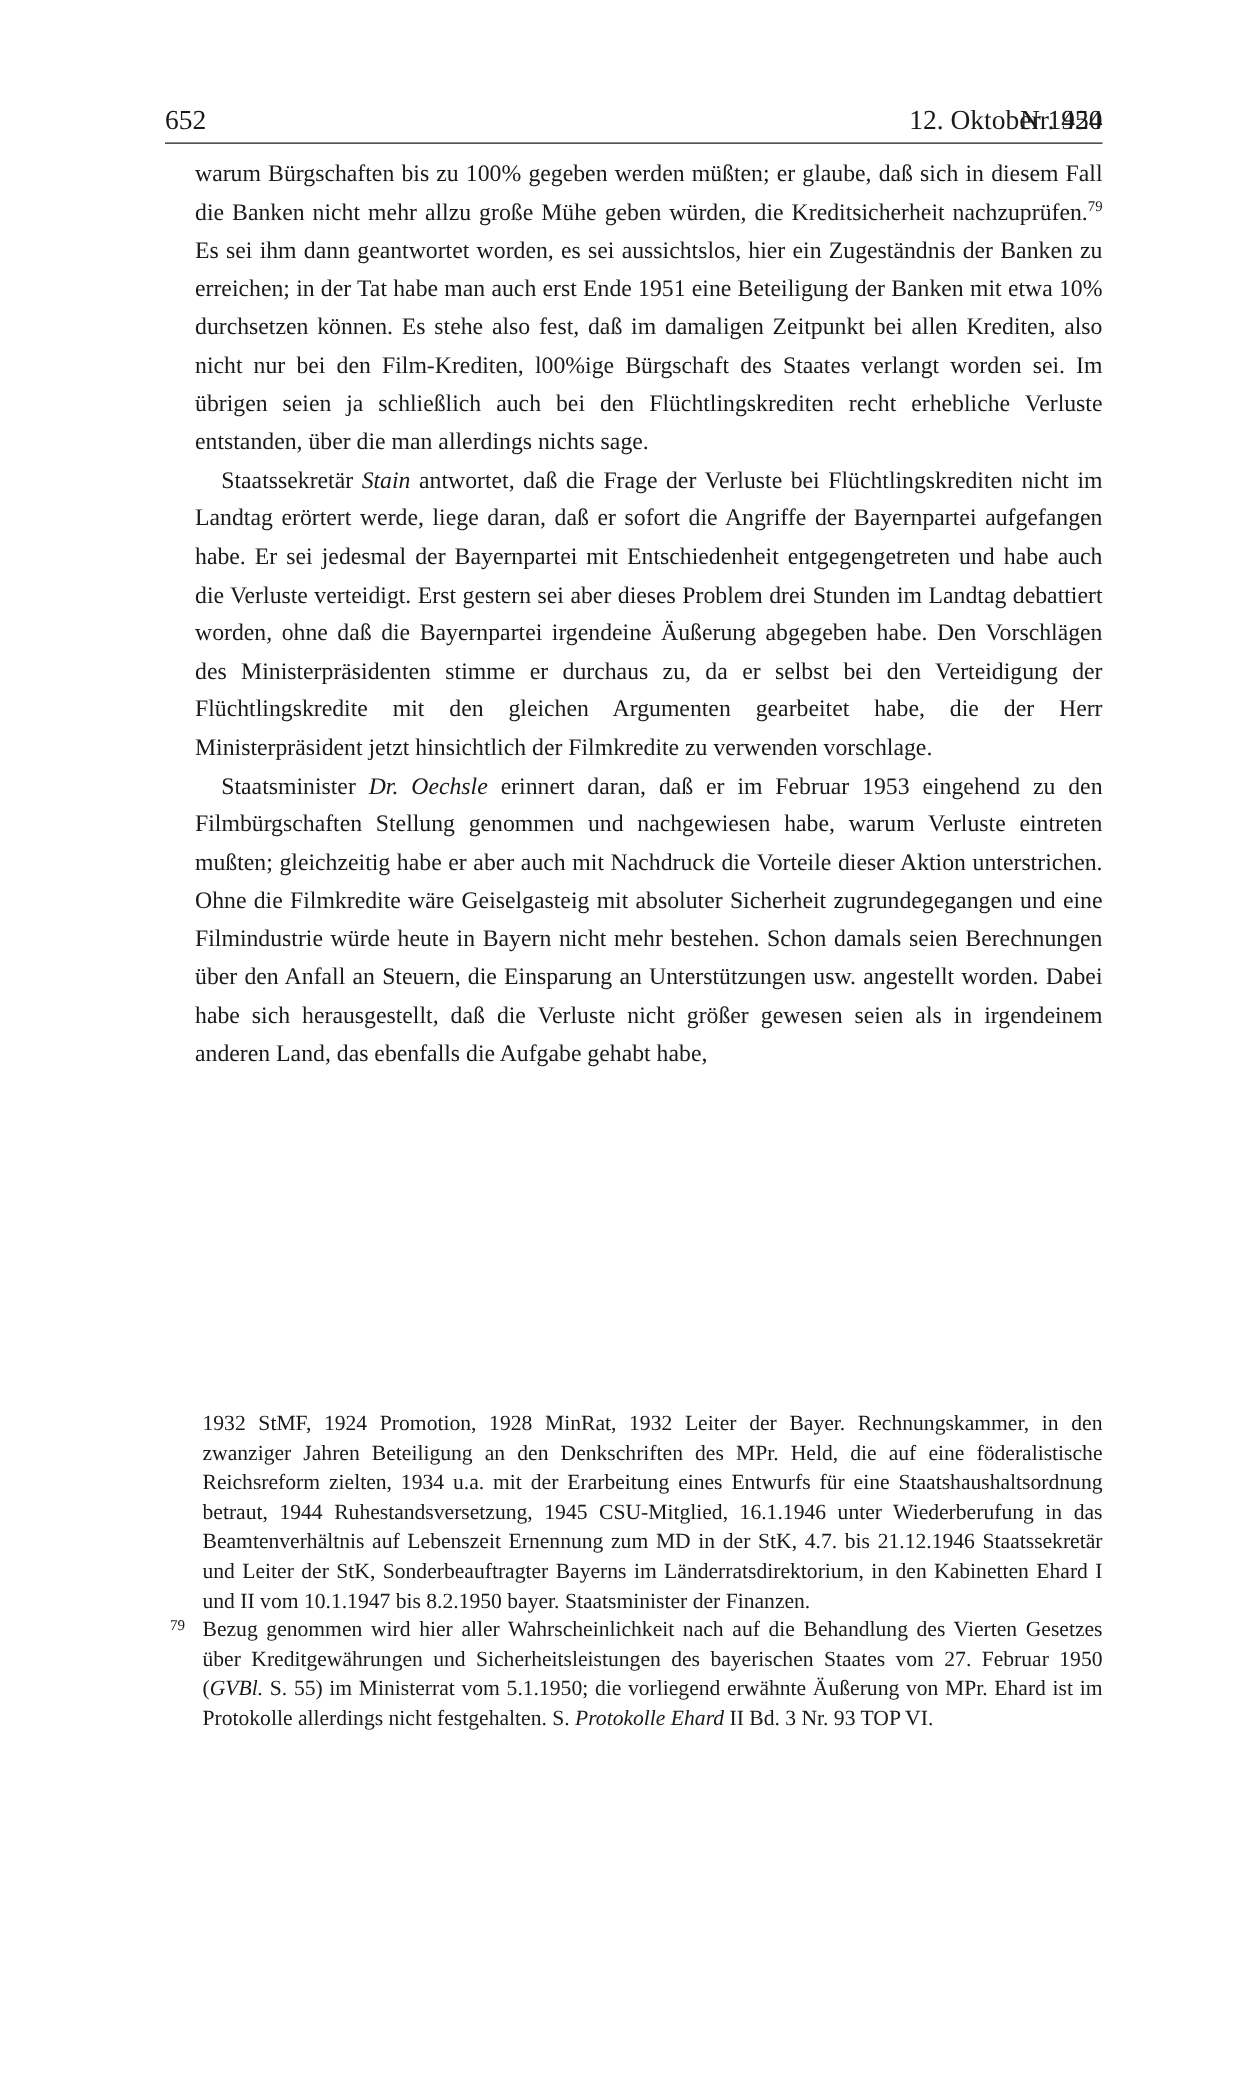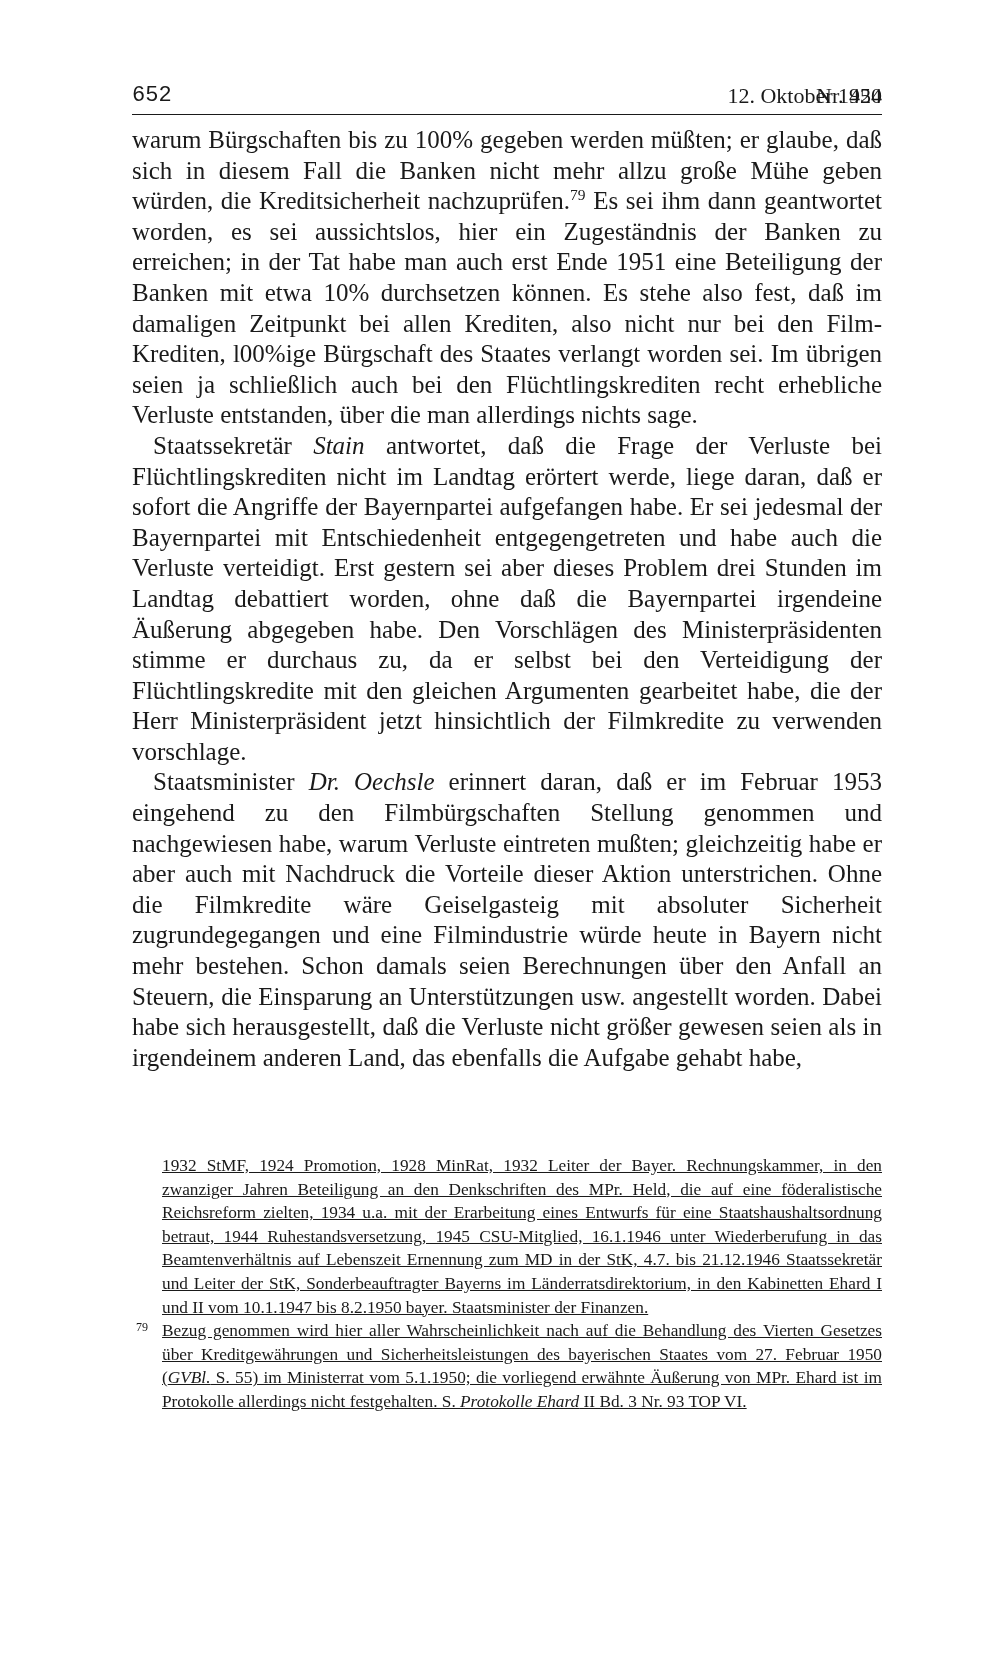--- a/index.html
+++ b/index.html
@@ -22,53 +22,53 @@
       width: 750px;
     }
     .running-head {
       position: relative;
       height: 32px;
       font-size: 22px;
       line-height: 32px;
       border-bottom: 1.5px solid #1a1a1a;
       padding-bottom: 2px;
     }
-    .running-head .left { position: absolute; left: 0; top: 0; font-family: Liberation Mono, monospace; }
+    .running-head .left { position: absolute; left: 0; top: 0; }
     .running-head .center { position: absolute; left: 0; right: 0; top: 0; text-align: right; }
     .running-head .right { position: absolute; right: 0; top: 0; }
 
     .body-text {
       margin-top: 10px;
-      font-size: 25px;
+      font-size: 19px;
       line-height: 30.6px;
       text-align: justify;
       hyphens: manual;
+      margin-left: 24px;
     }
     .body-text p {
       margin: 0;
     }
     .body-text p.indent {
       text-indent: 21px;
     }
     .body-text sup, .footnotes sup {
       font-size: 0.62em;
       line-height: 0;
       vertical-align: 0.6em;
     }
     em { font-style: italic; }
 
     .footnotes {
       position: absolute;
       left: 132px;
-      top: 1154px;
+      top: 1127px;
       width: 750px;
       font-size: 17.3px;
       line-height: 23.6px;
       text-align: justify;
-      text-decoration: underline;
     }
     .footnote {
       position: relative;
       padding-left: 30px;
       margin: 0;
     }
     .footnote .fn-marker {
       position: absolute;
       left: 4px;
       top: -3px;

